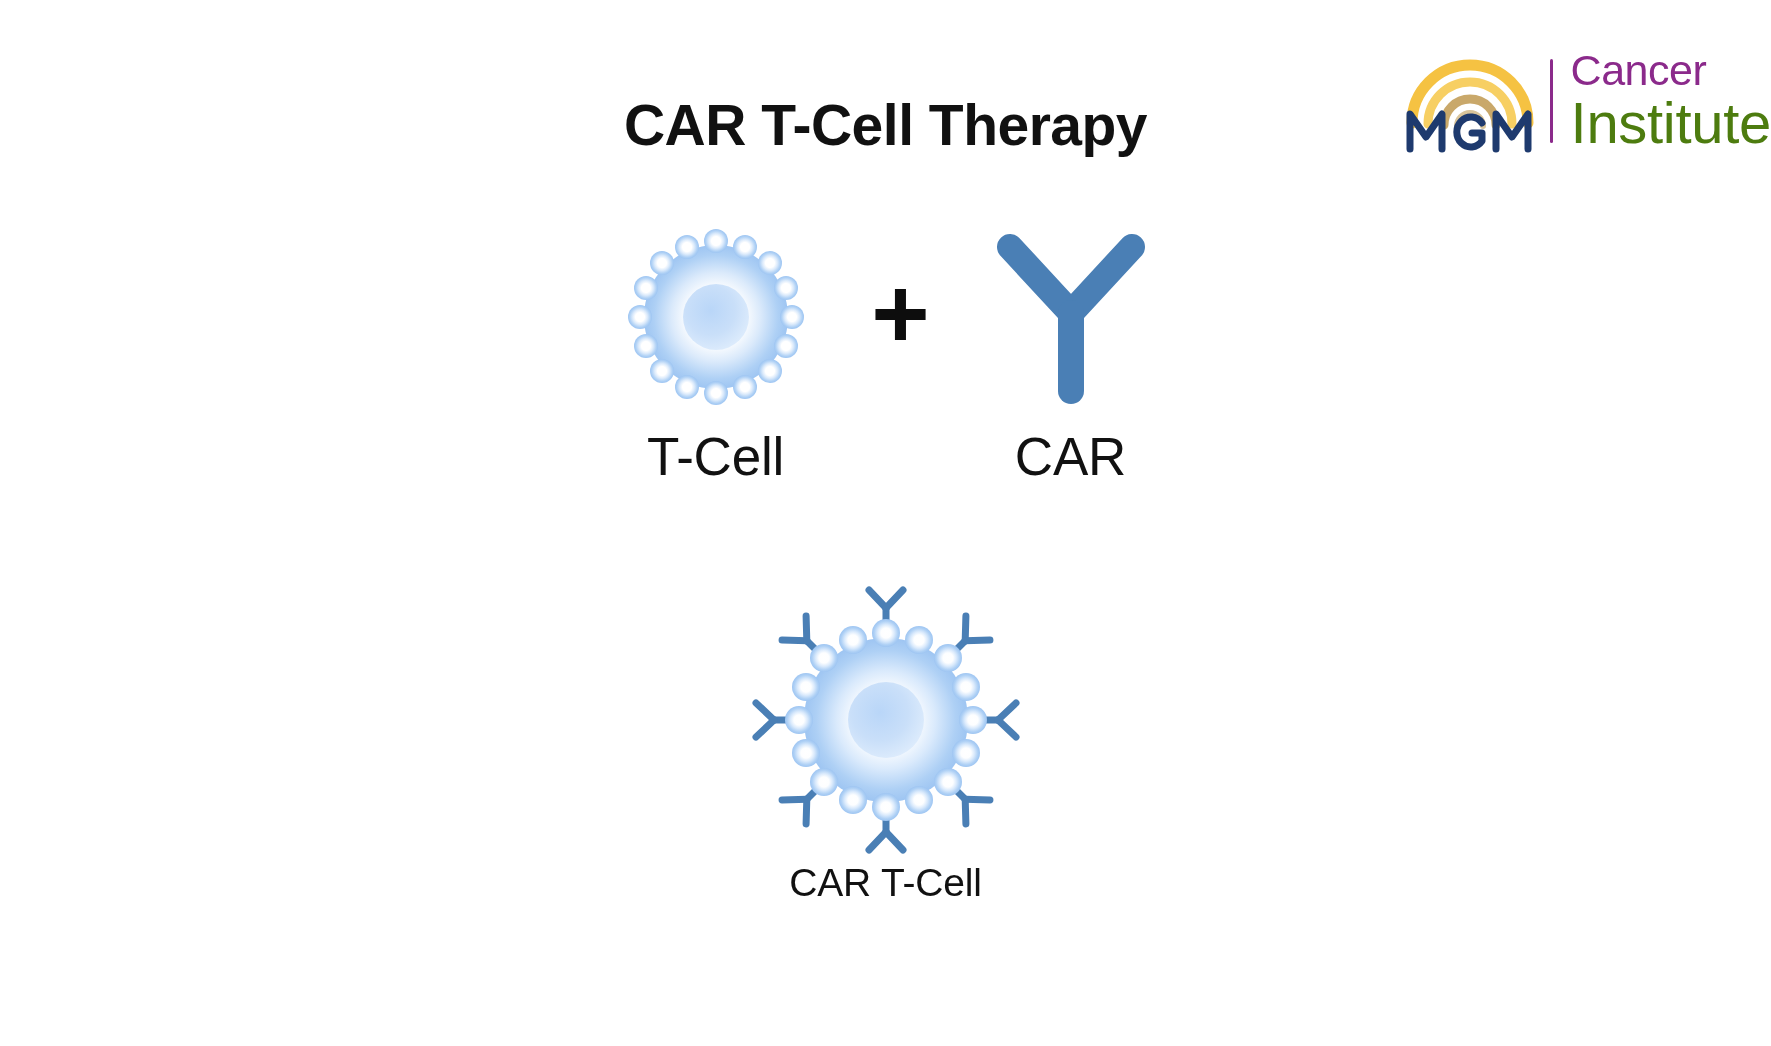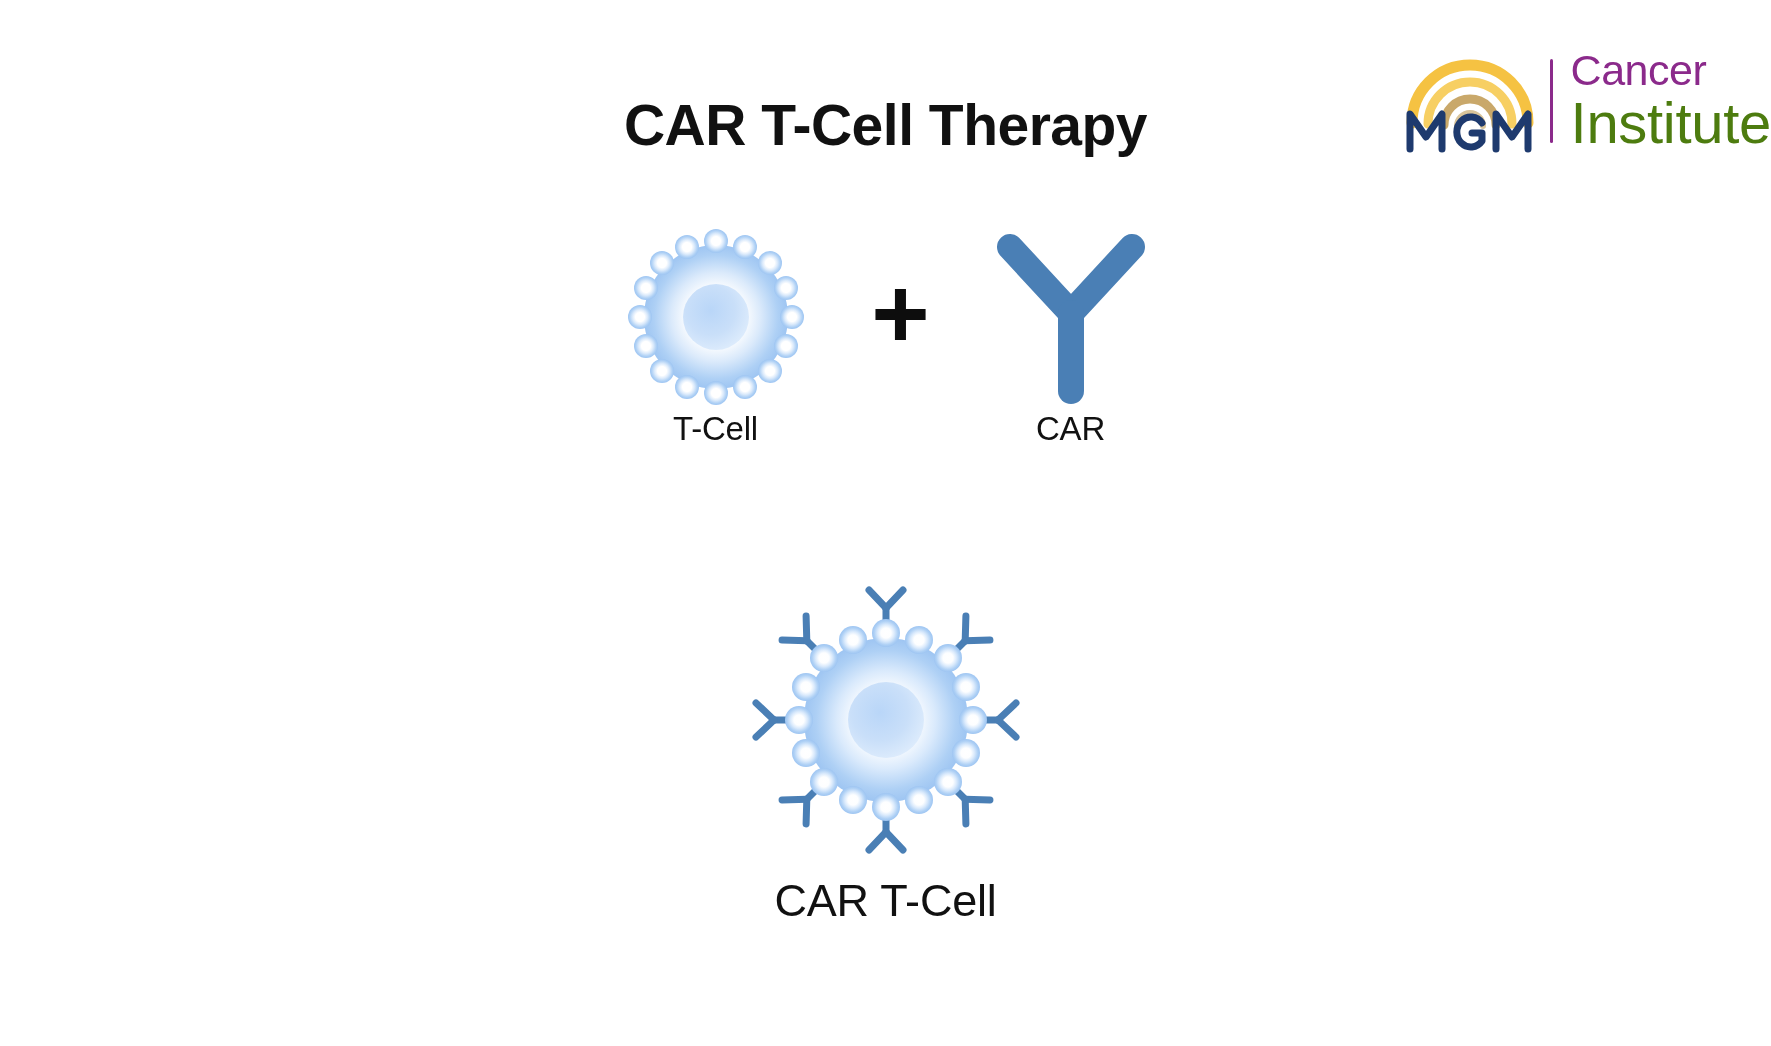--- a/index.html
+++ b/index.html
@@ -89,21 +89,22 @@
     display: flex;
     flex-direction: column;
     align-items: center;
   }
   .unit-art {
     display: flex;
     align-items: center;
     justify-content: center;
   }
   .unit-label {
-    font-size: 33px;
+    margin-top: 16px;
+    font-size: 53px;
     font-weight: 400;
     color: #111111;
     letter-spacing: -0.2px;
     white-space: nowrap;
   }
   .plus-wrap {
     display: flex;
     align-items: center;
     justify-content: center;
     height: 175px;
@@ -124,22 +125,22 @@
   .composite {
     position: absolute;
     left: 0;
     top: 585px;
     width: 1771px;
     display: flex;
     flex-direction: column;
     align-items: center;
   }
   .composite .unit-label {
-    margin-top: 20px;
-    font-size: 45px;
+    margin-top: 6px;
+    font-size: 39px;
   }
 </style>
 </head>
 <body>
 
 <div id="slide">
 
   <div class="slide-title">CAR T-Cell Therapy</div>
 
   <div class="brand">

